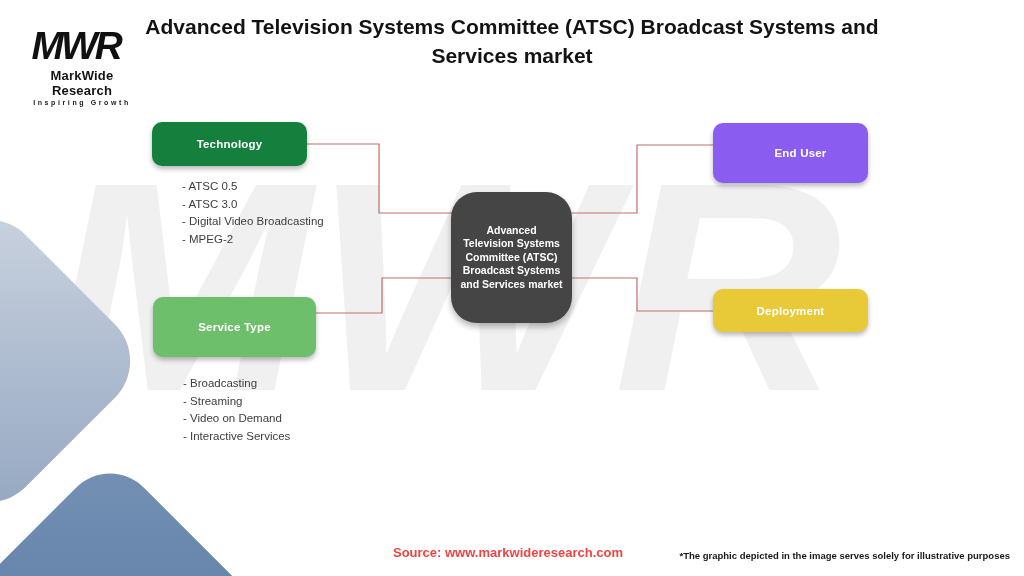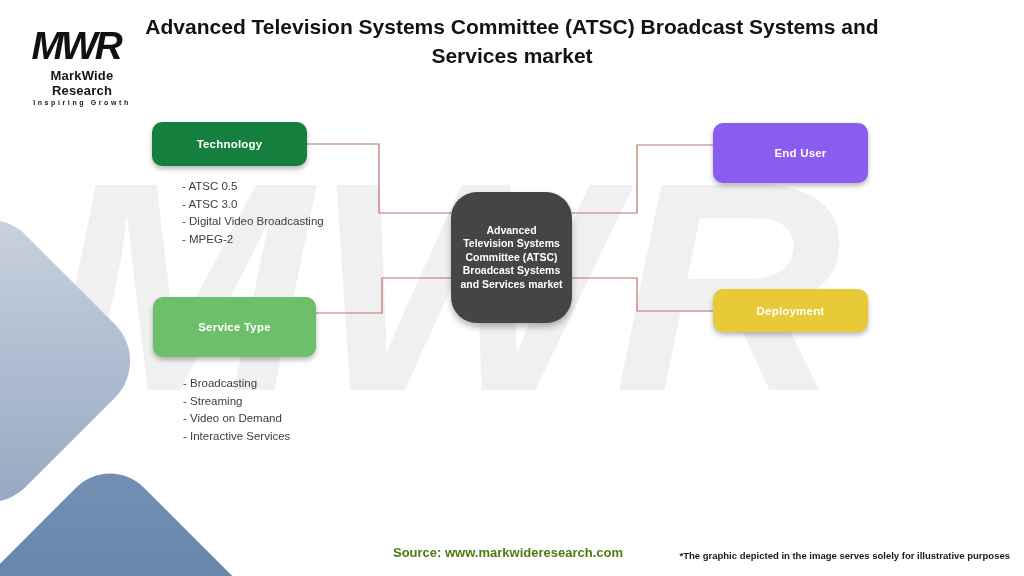--- a/index.html
+++ b/index.html
@@ -73,21 +73,21 @@
   .cat-service-type .cat-header { width:163px; height:60px; }
   .cat-service-type .cat-list { margin:18px 0 0 30px; }
 
   .cat-deployment { left:713px; top:289px; }
   .cat-deployment .cat-header { width:155px; height:43px; }
   .cat-deployment .cat-list { margin:13px 0 0 30px; }
 
   
   .source-note {
     position:absolute; left:393px; top:545px; z-index:2;
-    font-size:13px; font-weight:bold; color:#4d7c0f;
+    font-size:13px; font-weight:bold; color:#ef4444;
   }
   .disclaimer {
     position:absolute; right:14px; top:550px; z-index:2;
     font-size:9.5px; font-weight:600; color:#1a1a1a;
   }
 </style>
 </head>
 <body>
 
 <div class="canvas">

